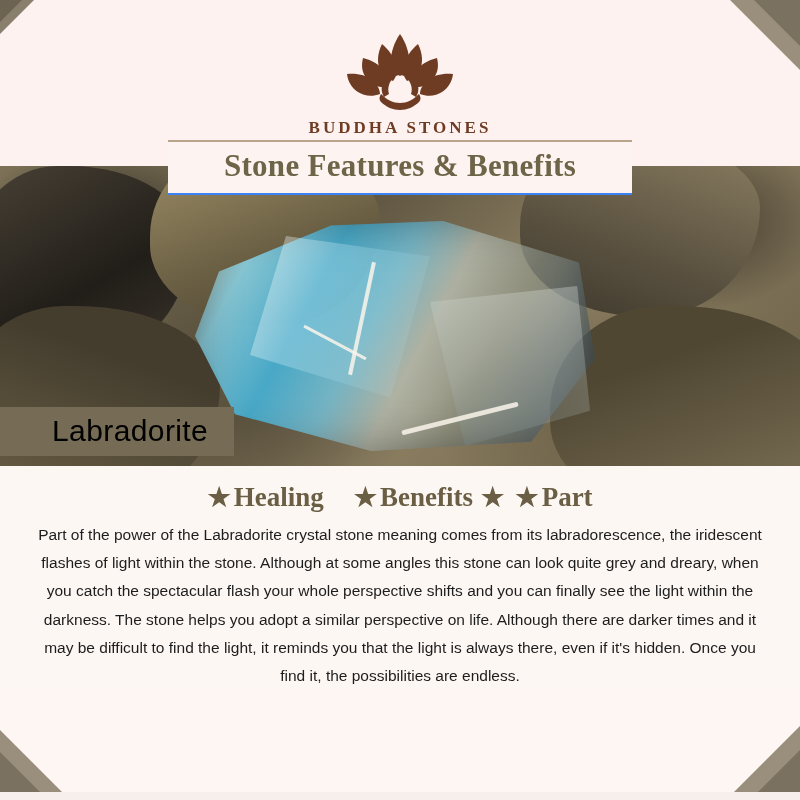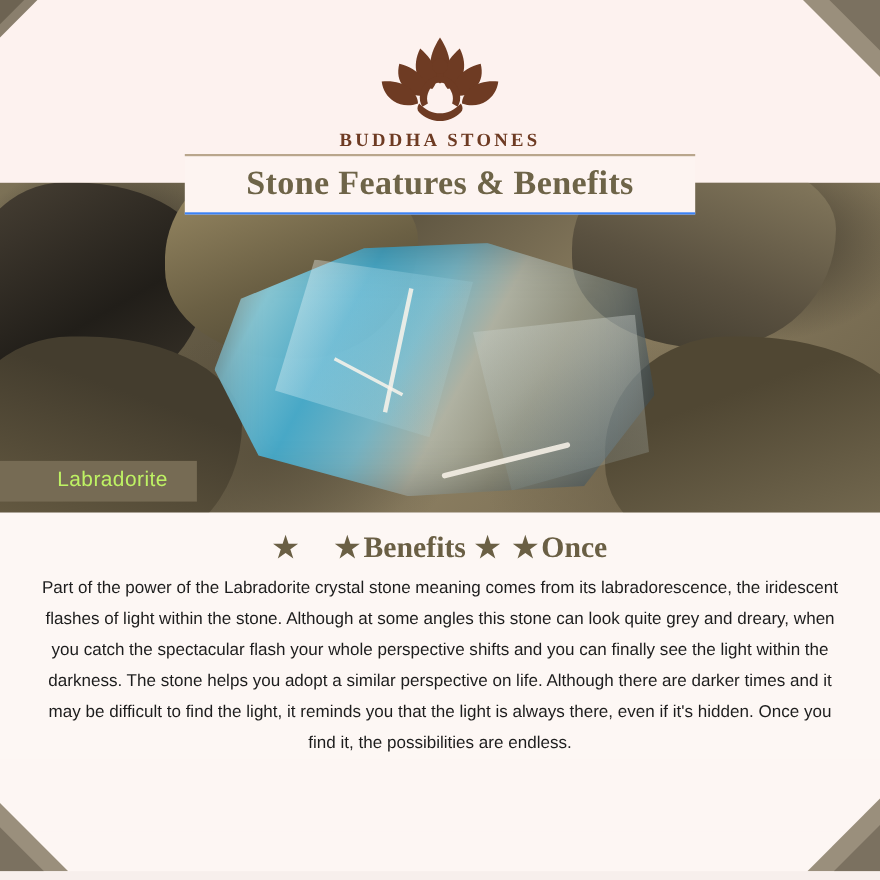--- a/index.html
+++ b/index.html
@@ -203,23 +203,23 @@
   }
   .crack-1 { left: 360px; top: 95px; width: 4px; height: 115px; transform: rotate(12deg); }
   .crack-2 { left: 400px; top: 250px; width: 120px; height: 5px; transform: rotate(-14deg); border-radius: 3px; }
   .crack-3 { left: 300px; top: 175px; width: 70px; height: 3px; transform: rotate(28deg); }
 
   .stone-label {
     position: absolute;
     left: 0;
     bottom: 10px;
     background: #766b54;
-    color: #bef264;
+    color: #000000;
     padding: 7px 26px 8px 52px;
-    font-size: 19px;
+    font-size: 30px;
     letter-spacing: 0.4px;
     z-index: 4;
   }
 
   
   .benefits {
     position: relative;
     z-index: 3;
     background: #fdf7f4;
     padding: 16px 34px 0 34px;
@@ -316,32 +316,33 @@
     <div class="lab-crack crack-1"></div>
     <div class="lab-crack crack-2"></div>
     <div class="lab-crack crack-3"></div>
     <div class="stone-label">Labradorite</div>
   </div>
 
   <div class="benefits">
     <div class="benefit-row">
       <div class="benefit">
         <span class="star">★</span>
+        <span>Healing</span>
       </div>
       <div class="benefit-spacer"></div>
       <div class="benefit">
         <span class="star">★</span>
         <span>Benefits</span>
       </div>
       <div class="benefit">
         <span class="star">★</span>
       </div>
       <div class="benefit">
         <span class="star">★</span>
-        <span>Once</span>
+        <span>Part</span>
       </div>
     </div>
 
     <div class="body-copy">Part of the power of the Labradorite crystal stone meaning comes from its labradorescence, the iridescent flashes of light within the stone. Although at some angles this stone can look quite grey and dreary, when you catch the spectacular flash your whole perspective shifts and you can finally see the light within the darkness. The stone helps you adopt a similar perspective on life. Although there are darker times and it may be difficult to find the light, it reminds you that the light is always there, even if it's hidden. Once you find it, the possibilities are endless.</div>
   </div>
 
   <div class="bottom-fill"></div>
 </div>
 
 </body></html>

